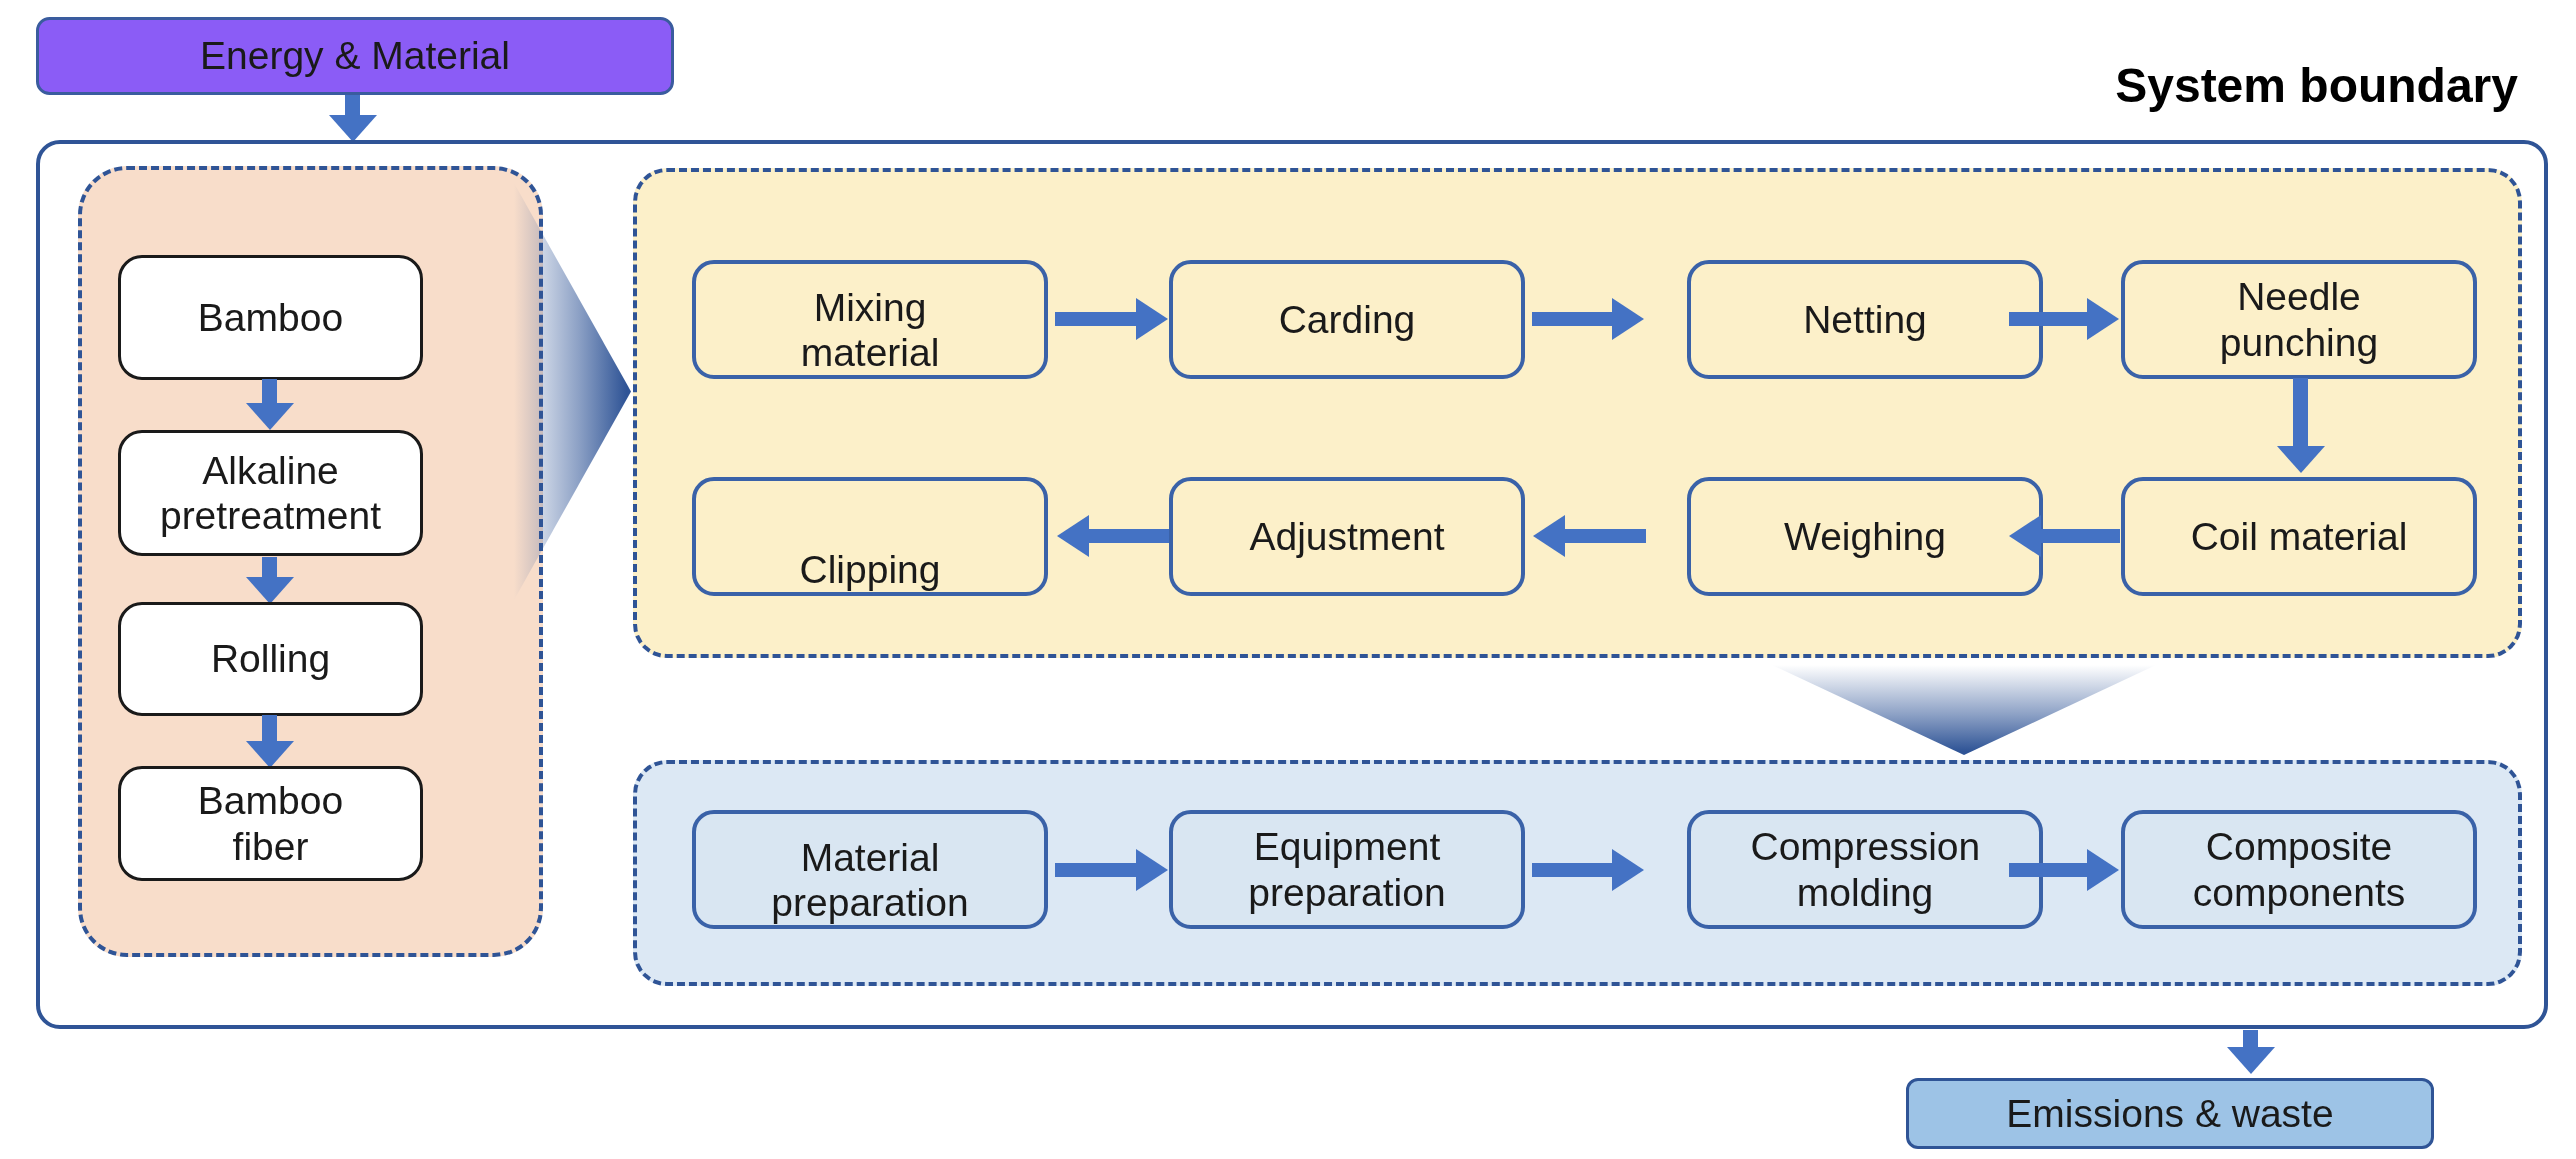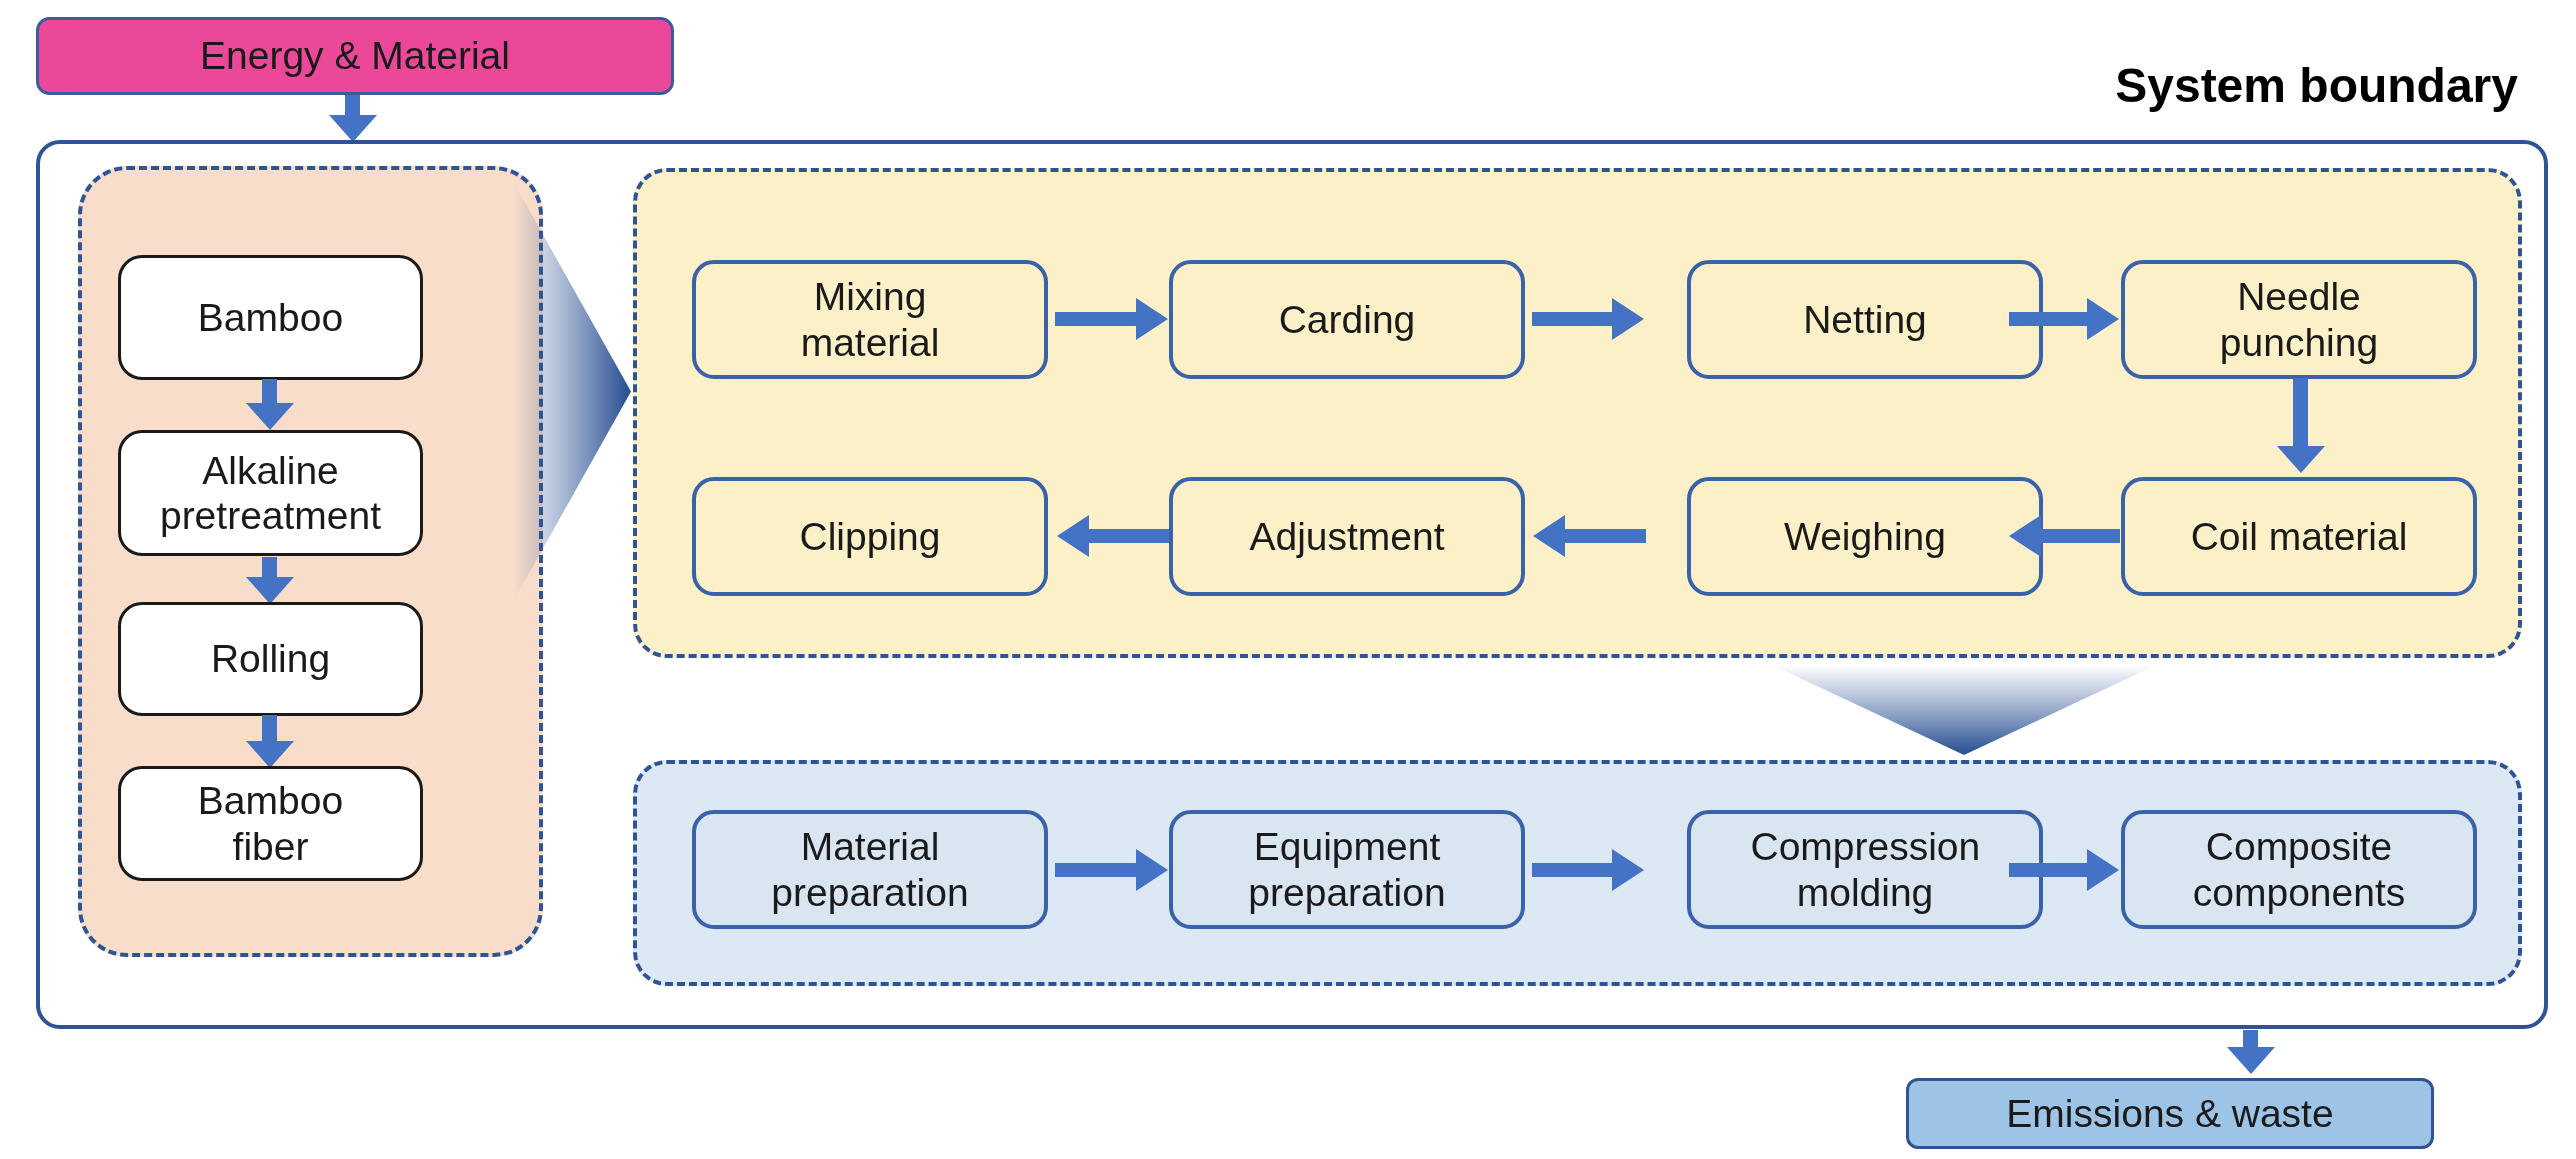--- a/index.html
+++ b/index.html
@@ -8,21 +8,21 @@
 
   
   .node{position:absolute;display:flex;align-items:center;justify-content:center;
         text-align:center;font-size:39px;line-height:1.16;box-sizing:border-box;}
   .node span{display:inline-block;}
   .w2 span{max-width:229px;}
   .w2b span{max-width:178px;}
 
   .io-box{position:absolute;display:flex;align-items:center;justify-content:center;
           font-size:39px;box-sizing:border-box;}
-  .energy{left:36px;top:17px;width:638px;height:78px;background:#ec4899;
+  .energy{left:36px;top:17px;width:638px;height:78px;background:#8b5cf6;
           border:3.4px solid #3A5C9E;border-radius:13.6px;}
   .emissions{left:1906px;top:1066px;width:528px;height:71px;background:#9DC3E6;
           border:3.4px solid #2F5496;border-radius:12px;margin-top:12px;}
 
   .sb-title{position:absolute;left:2036px;top:58px;width:482px;text-align:right;
             font-size:48px;font-weight:700;color:#000000;}
   .sb-rect{position:absolute;left:36px;top:140px;width:2512px;height:889px;
            border:4.2px solid #2F5496;border-radius:24px;box-sizing:border-box;background:transparent;}
 
   .panel{position:absolute;box-sizing:border-box;border:4.2px dashed #2F5496;}
@@ -31,21 +31,21 @@
   .panel-blue{left:633px;top:760px;width:1889px;height:226px;background:#DCE8F4;border-radius:34px;}
 
   .white-node{background:#ffffff;border:3.4px solid #1a1a1a;border-radius:24px;left:118px;width:305px;}
   .n-bamboo{top:255px;height:125px;justify-content:center;}
   .n-alkaline{top:430px;height:126px;}
   .n-rolling{top:602px;height:114px;}
   .n-fiber{top:766px;height:115px;}
 
   .cream-node{background:#FCF0C9;border:4.2px solid #3A62A8;border-radius:22px;width:356px;height:119px;}
   .blue-node{background:#D9E6F2;border:4.2px solid #3A62A8;border-radius:22px;width:356px;height:119px;}
-  .c1{left:692px;} .c2{left:1169px;} .c3{left:1646px;margin-left:41px;} .c4{left:2121px;}
+  .c1{left:692px;align-items:flex-end;} .c2{left:1169px;} .c3{left:1646px;margin-left:41px;} .c4{left:2121px;}
   .row1{top:260px;} .row2{top:477px;} .row3{top:810px;}
 
   
   .varrow{position:absolute;width:15.3px;background:#4472C4;}
   .varrow::after{content:'';position:absolute;left:50%;top:100%;transform:translateX(-50%);
     border-left:24px solid transparent;border-right:24px solid transparent;border-top:27px solid #4472C4;}
   .harrow{position:absolute;height:13.6px;background:#4472C4;}
   .harrow.r::after{content:'';position:absolute;left:100%;top:50%;transform:translateY(-50%);
     border-top:21px solid transparent;border-bottom:21px solid transparent;border-left:32px solid #4472C4;}
   .harrow.l::after{content:'';position:absolute;right:100%;top:50%;transform:translateY(-50%);

